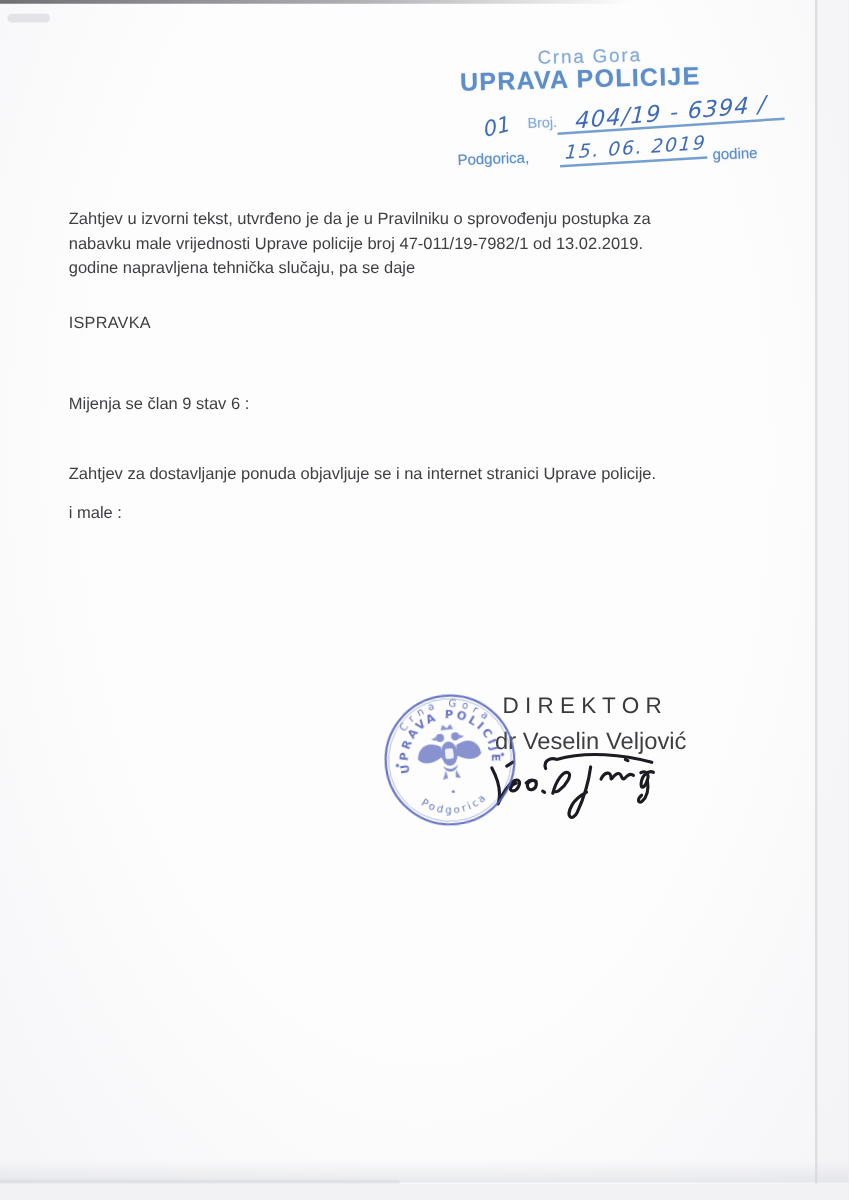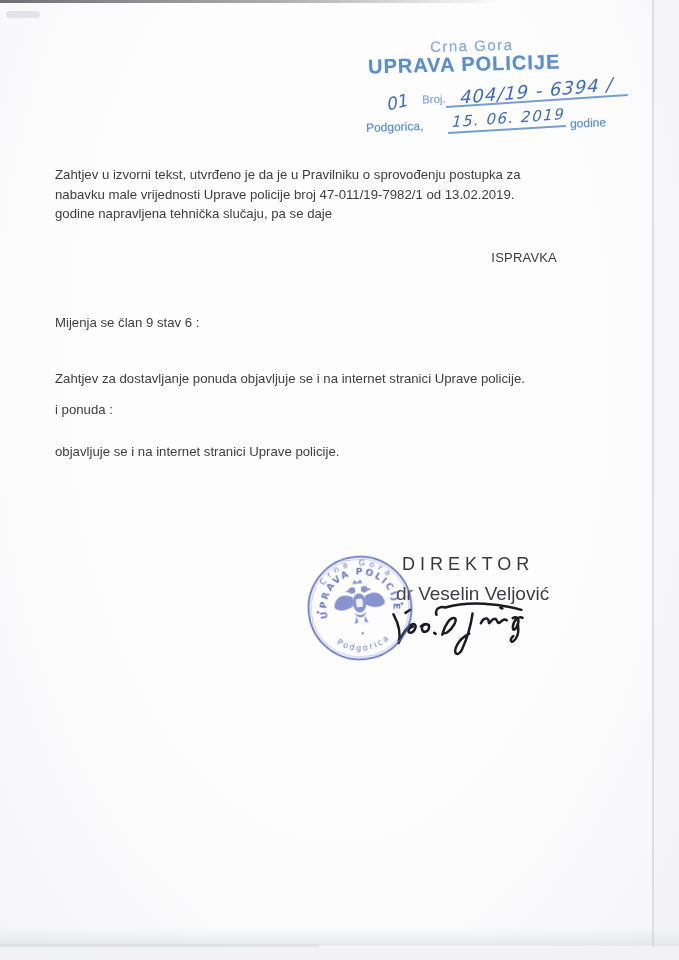--- a/index.html
+++ b/index.html
@@ -32,21 +32,21 @@
   .hw-number{left:460px;top:80px;font-size:18px;letter-spacing:1px;transform:rotate(-5deg) skewX(-8deg);}
   .num-line{position:absolute;left:446px;top:106px;width:182px;height:0;
     border-top:2px solid var(--stamp-blue,#5d8ec9);transform:rotate(-3.8deg);transform-origin:left top;opacity:.85;}
   .place-label{left:366px;top:120px;font-size:12px;transform:rotate(-2deg);}
   .hw-date{left:452px;top:109px;font-size:15px;letter-spacing:1.5px;transform:rotate(-4deg) skewX(-8deg);}
   .date-line{position:absolute;left:448px;top:132px;width:118px;height:0;
     border-top:2px solid var(--stamp-blue,#5d8ec9);transform:rotate(-3.4deg);transform-origin:left top;opacity:.85;}
   .godine-label{left:570px;top:116px;font-size:12px;transform:rotate(-2deg);}
   
   .intro{left:55px;top:165px;line-height:19.5px;}
-  .title-block{left:55px;top:249px;width:502px;text-align:right;line-height:18px;font-size:13px;letter-spacing:.2px;white-space:nowrap;}
+  .title-block{left:55px;top:249px;width:502px;text-align:left;line-height:18px;font-size:13px;letter-spacing:.2px;white-space:nowrap;}
   .clause{left:55px;top:315px;}
   .oldp{left:55px;top:348px;margin-top:23px;}
   .glasi{left:55px;top:402px;}
   .newp{left:55px;top:442px;line-height:19px;}
   .line{white-space:nowrap;}
   
   .role{left:402px;top:554px;font-size:18px;color:#3a3a3d;}
   .dname{left:396px;top:583px;font-size:19px;}
   .sig{position:absolute;left:384px;top:596px;transform:rotate(-2deg);}
   .seal{position:absolute;left:304px;top:552px;transform:rotate(-6deg);opacity:.88;}
@@ -76,24 +76,23 @@
       <div class="line">nabavku male vrijednosti Uprave policije broj 47-011/19-7982/1 od 13.02.2019.</div>
       <div class="line">godine napravljena tehnička slučaju, pa se daje</div>
     </div>
 
     <div class="t title-block">
       <div class="line">ISPRAVKA</div>
     </div>
 
     <div class="t clause">Mijenja se član 9 stav 6 :</div>
     <div class="t oldp">Zahtjev za dostavljanje ponuda objavljuje se i na internet stranici Uprave policije.</div>
-    <div class="t glasi">i ponuda :</div>
+    <div class="t glasi">i male :</div>
 
     <div class="t newp">
-      <div class="line">objavljuje se i na internet stranici Uprave policije.</div>
     </div>
 
     <div class="t role">D I R E K T O R</div>
     <div class="t dname">dr Veselin Veljović</div>
 
     <svg class="sig" width="152" height="64" viewBox="0 0 152 64">
       <g fill="none" stroke="#1b1b22" stroke-width="2.5" stroke-linecap="round" stroke-linejoin="round">
         <path d="M10,16 C15,26 17,36 14,45 C20,32 28,24 31,27 C33,29 30,35 26,35 C23,35 24,30 29,29"></path>
         <path d="M22,15 l5,-3"></path>
         <path d="M37,29 C41,25 46,27 45,31 C44,35 39,36 38,32 C37,28 42,26 45,28"></path>

